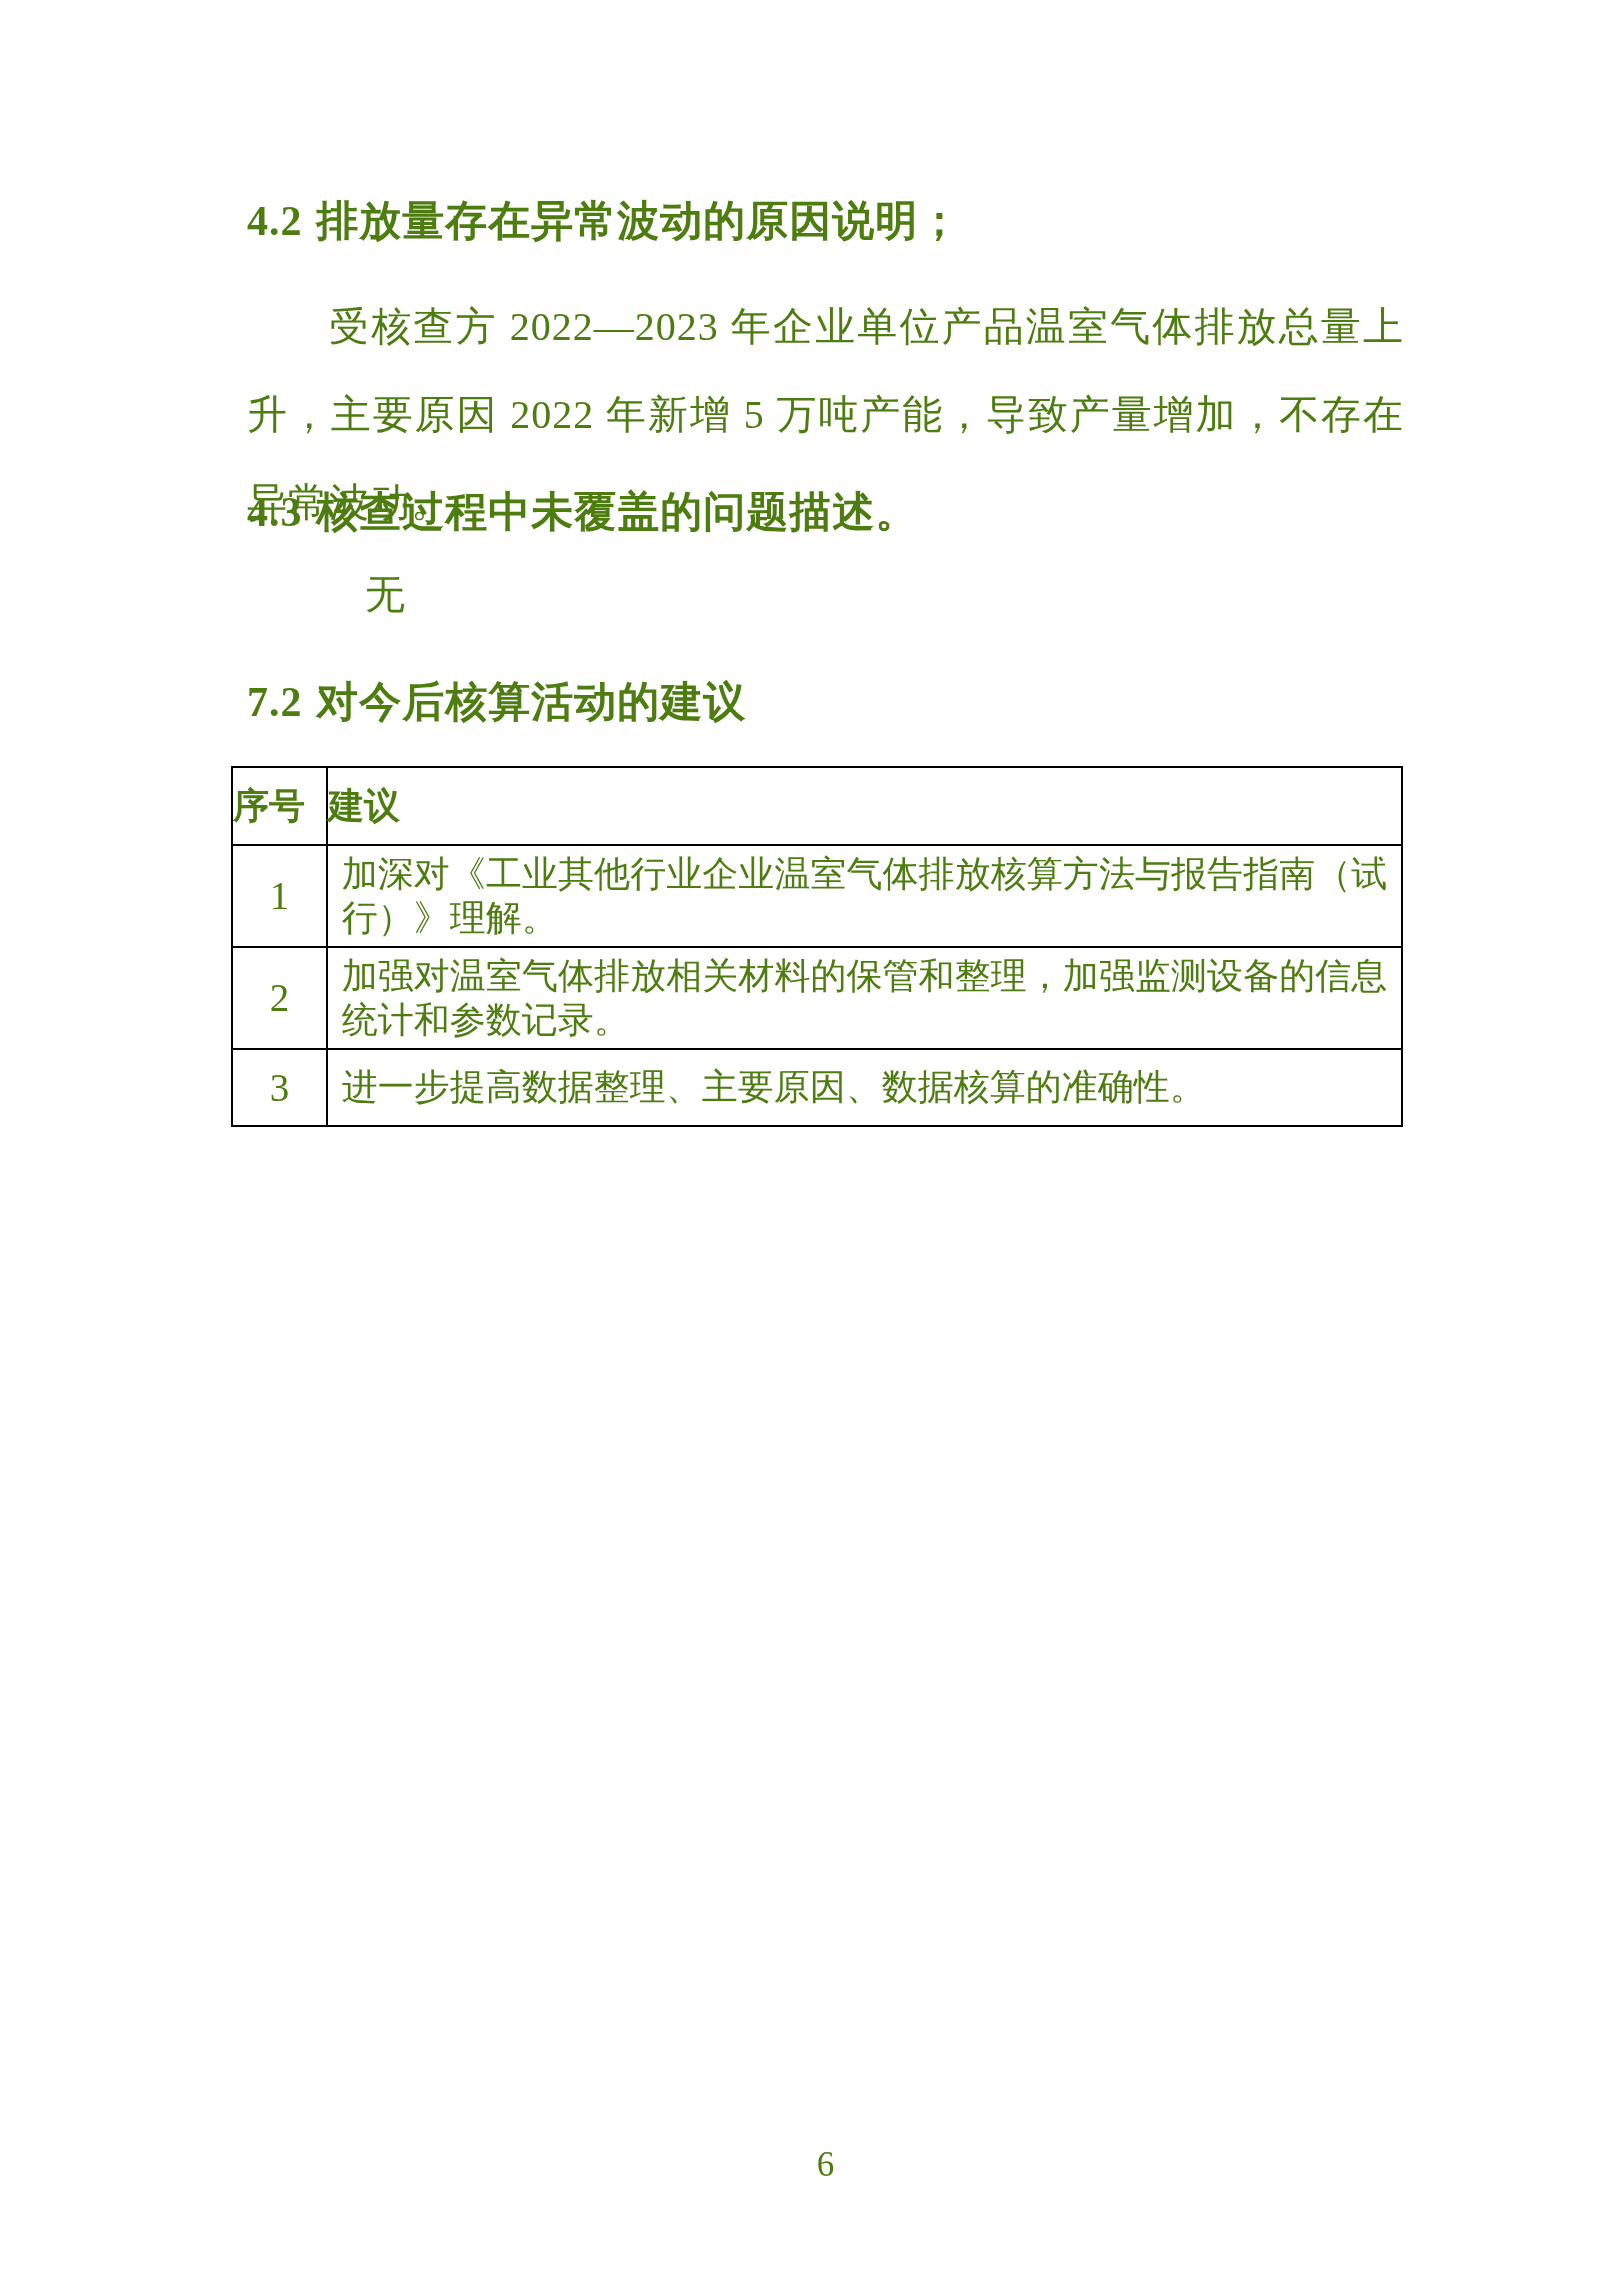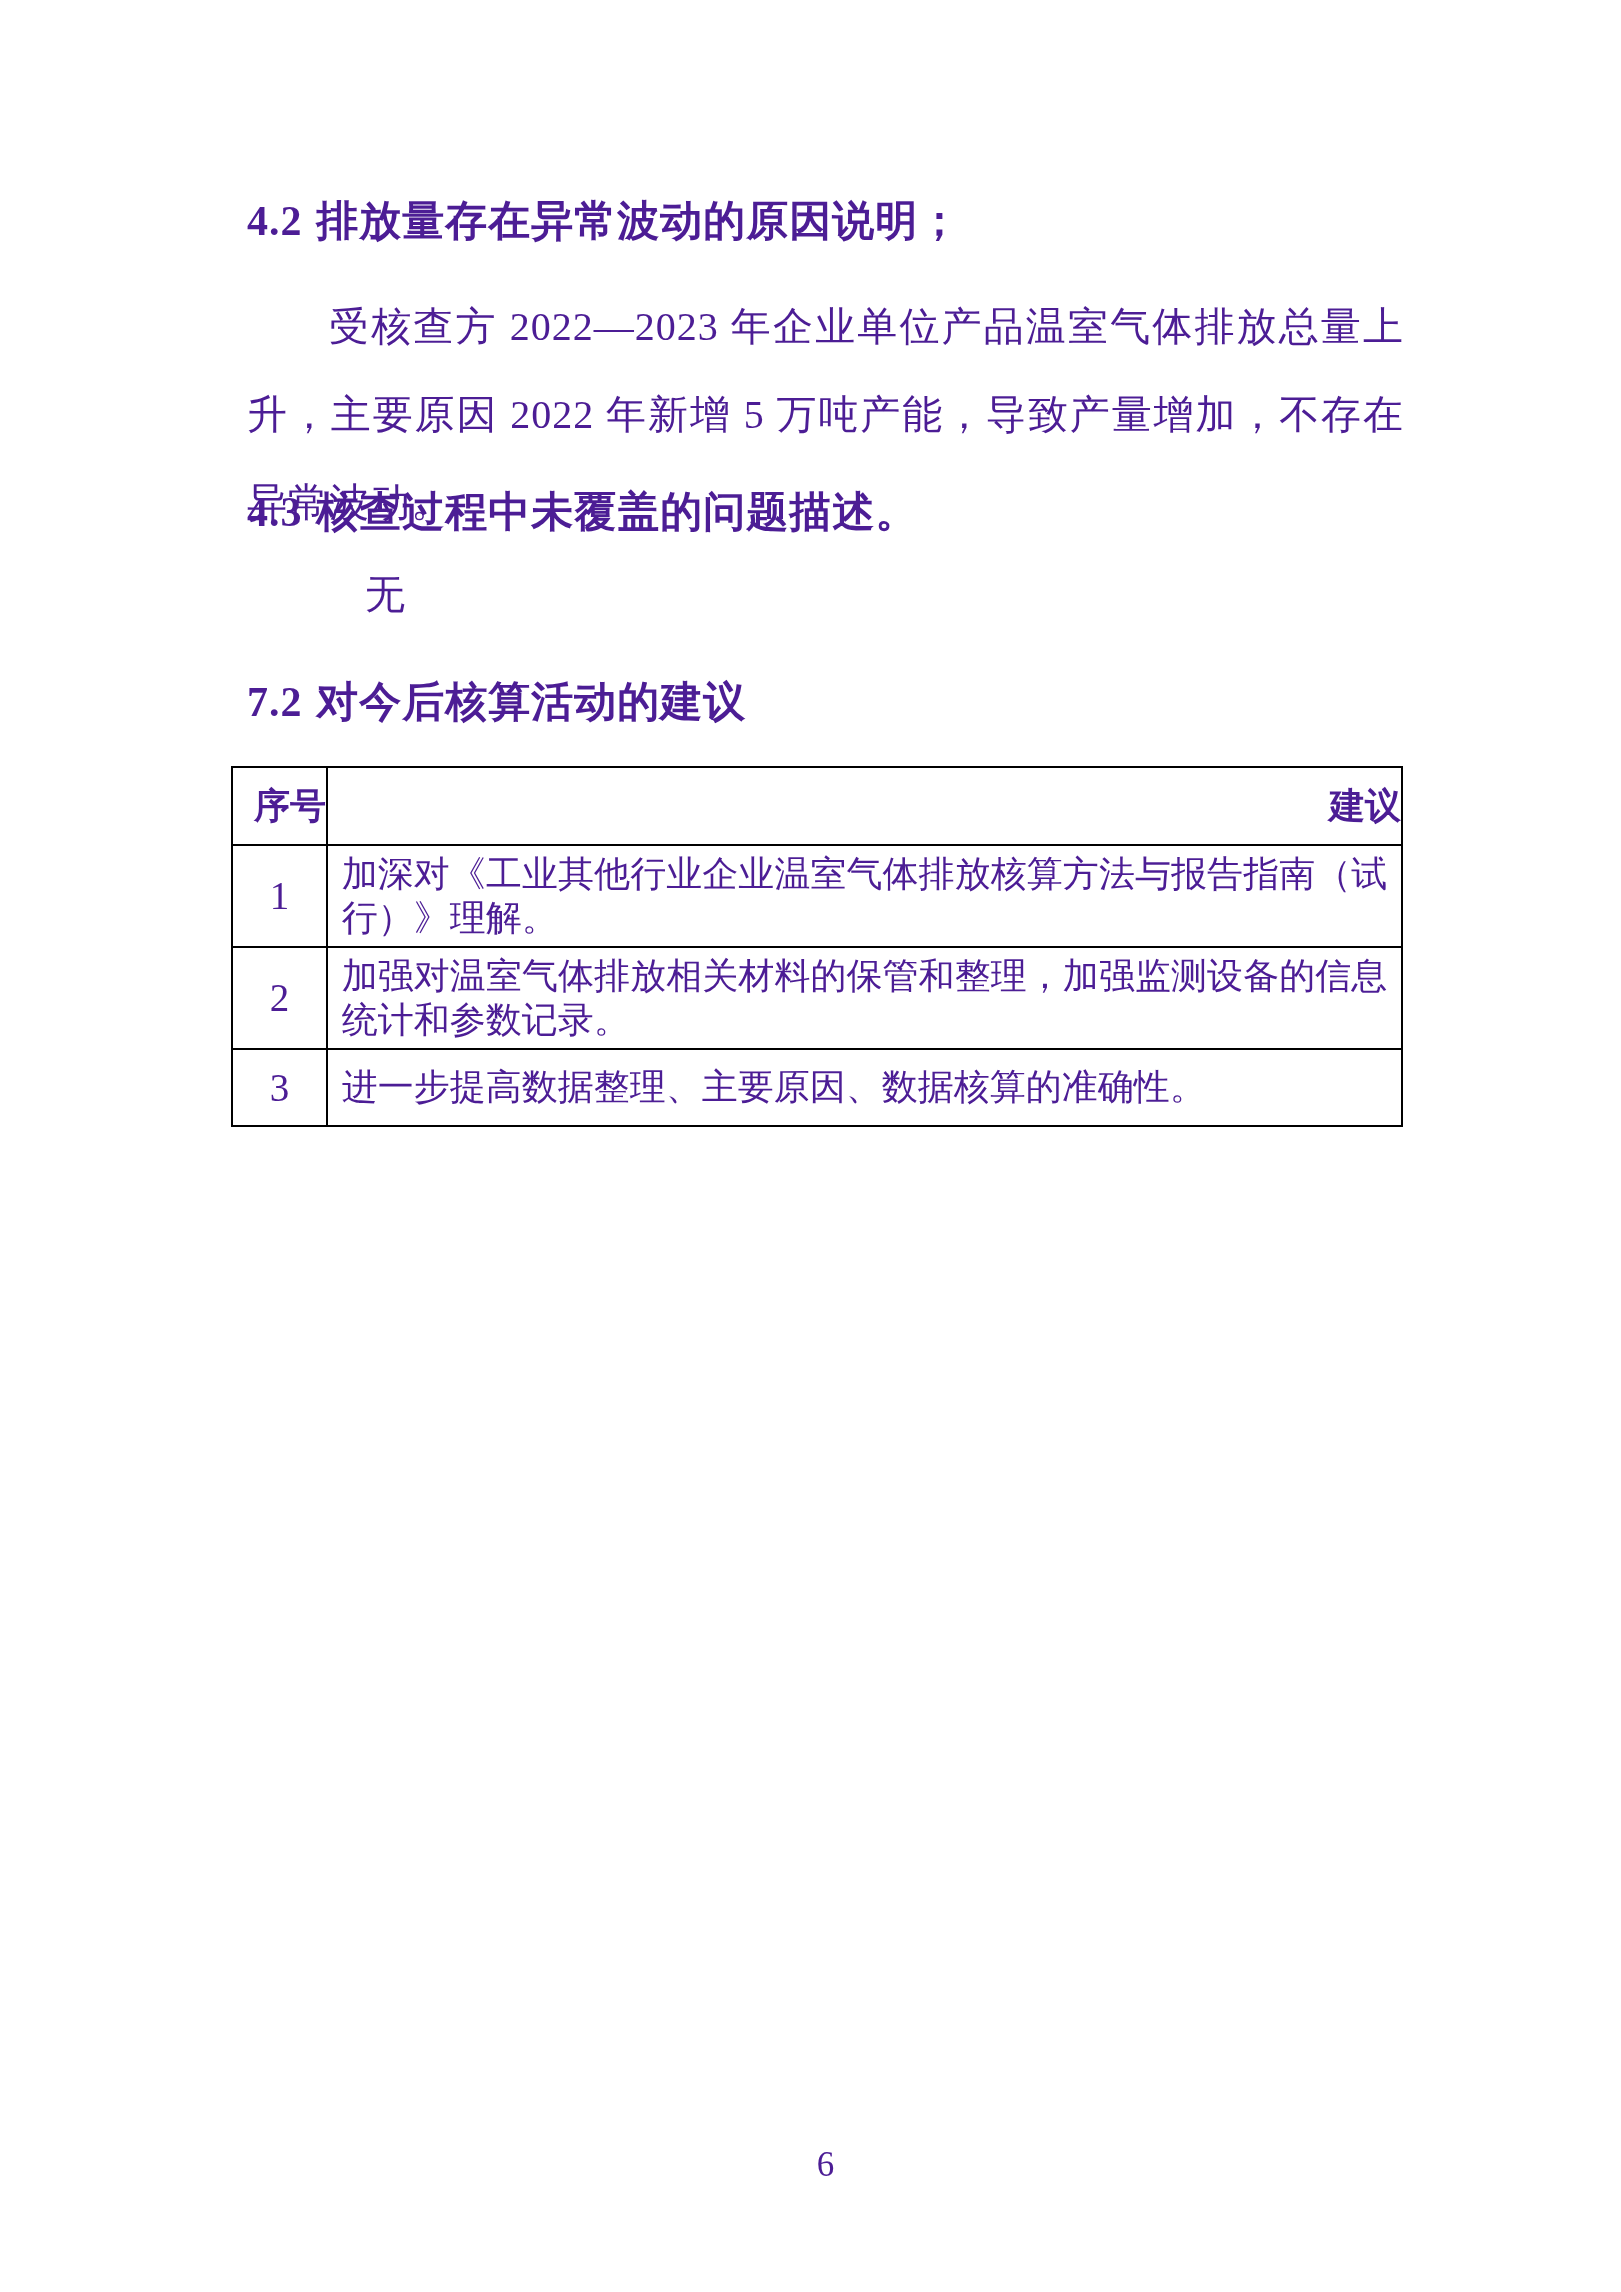--- a/index.html
+++ b/index.html
@@ -2,21 +2,21 @@
 <html><head>
 <meta charset="utf-8">
 <style>
   * { box-sizing: border-box; margin: 0; padding: 0; }
   html, body { background: #ffffff; }
   .page {
     position: relative;
     width: 1621px;
     height: 2293px;
     background: #ffffff;
-    color: #4c1d95;
+    color: #4d7c0f;
     font-family: "Liberation Serif", "DejaVu Serif", serif;
     overflow: hidden;
   }
   .heading {
     position: absolute;
     left: 247px;
     font-weight: 700;
     font-size: 42px;
     white-space: nowrap;
     letter-spacing: 1px;
@@ -53,21 +53,21 @@
   table.suggestions th,
   table.suggestions td {
     border: 2px solid #000000;
     vertical-align: middle;
   }
   table.suggestions col.c-no { width: 95px; }
   table.suggestions th {
     height: 78px;
     font-size: 36px;
     font-weight: 700;
-    text-align: right;
+    text-align: left;
   }
   td.cell-no {
     text-align: center;
     font-size: 39px;
   }
   td.cell-sug {
     font-size: 36px;
     line-height: 44px;
     padding: 5.9px 13.7px;
     text-align: justify;

